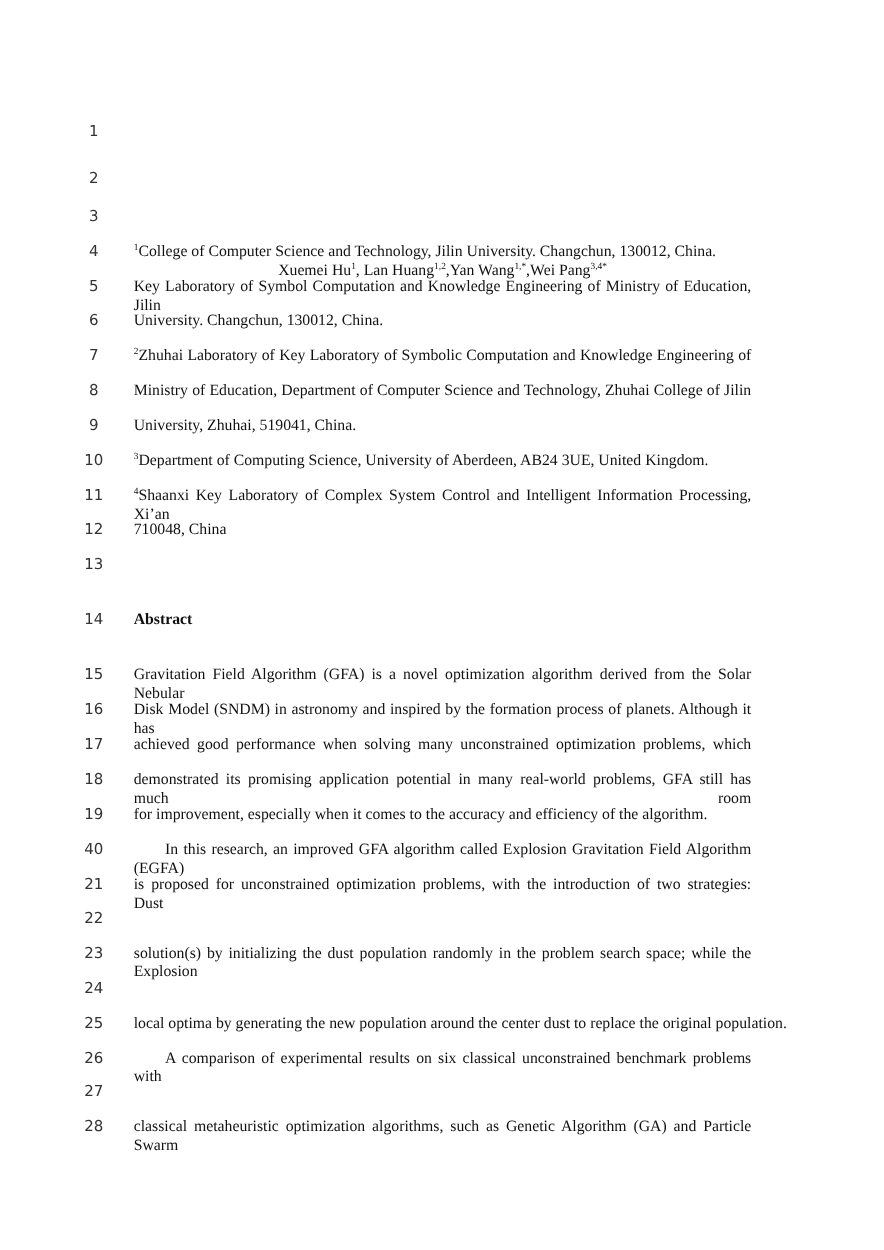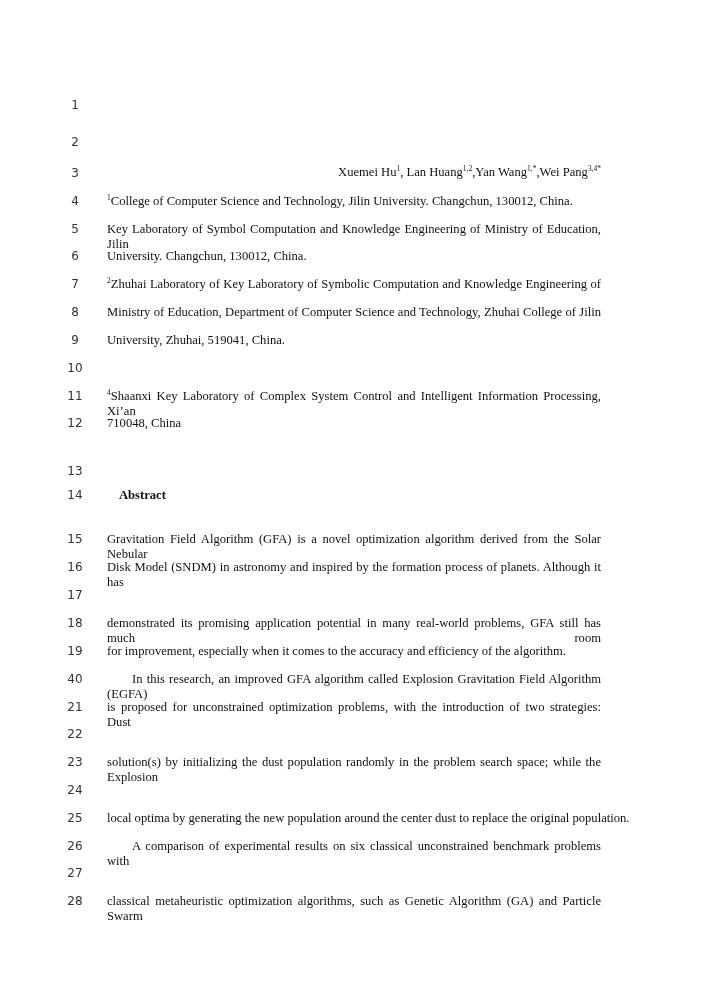--- a/index.html
+++ b/index.html
@@ -8,48 +8,48 @@
     .ln {
       position: absolute; left: 60px; width: 30px; text-align: center;
       font-family: "DejaVu Sans", sans-serif; font-size: 12px; color: #333;
     }
     .row {
       position: absolute; left: 107px; width: 494px;
       font-family: "Liberation Serif", serif; font-size: 12.6px; color: #111;
       white-space: nowrap;
     }
     .justify { text-align: justify; text-align-last: justify; white-space: normal; }
-    .center { text-align: right; }
+    .center { text-align: center; margin-top: 44px; }
     .title {
       position: absolute; left: 107px; width: 494px; text-align: center;
       font-family: "Liberation Serif", serif; font-size: 21px; color: #111; white-space: nowrap;
     }
     sup { font-size: 7.5px; vertical-align: 5px; line-height: 0; }
     .indent { text-indent: 25px; }
     a.link { color: #1f5fbf; text-decoration: underline; }
-    .bold { font-weight: bold; margin-left: 12px; }
+    .bold { font-weight: bold; }
   </style>
 </head>
 <body>
 
 <div class="page">
 
   <div class="ln" style="top:98px">1</div>
   <div class="ln" style="top:135px">2</div>
   <div class="ln" style="top:166px">3</div>
   <div class="ln" style="top:194px">4</div>
   <div class="ln" style="top:222px">5</div>
   <div class="ln" style="top:249px">6</div>
   <div class="ln" style="top:277px">7</div>
   <div class="ln" style="top:305px">8</div>
   <div class="ln" style="top:333px">9</div>
   <div class="ln" style="top:361px">10</div>
   <div class="ln" style="top:389px">11</div>
   <div class="ln" style="top:416px">12</div>
-  <div class="ln" style="top:464px">13</div>
+  <div class="ln" style="top:444px">13</div>
   <div class="ln" style="top:488px">14</div>
   <div class="ln" style="top:532px">15</div>
   <div class="ln" style="top:560px">16</div>
   <div class="ln" style="top:588px">17</div>
   <div class="ln" style="top:616px">18</div>
   <div class="ln" style="top:644px">19</div>
   <div class="ln" style="top:672px">40</div>
   <div class="ln" style="top:700px">21</div>
   <div class="ln" style="top:727px">22</div>
   <div class="ln" style="top:755px">23</div>
@@ -63,28 +63,30 @@
   <div class="row center" style="top:165px">
     <span>Xuemei Hu</span><sup>1</sup><span>, </span><span>Lan Huang</span><sup>1,2</sup><span>,</span><span>Yan Wang</span><sup>1,*</sup><span>,</span><span>Wei Pang</span><sup>3,4*</sup>
   </div>
 
   <div class="row" style="top:194px"><sup>1</sup><span>College of Computer Science and Technology, Jilin University. Changchun, 130012, China.</span></div>
   <div class="row justify" style="top:222px">Key Laboratory of Symbol Computation and Knowledge Engineering of Ministry of Education, Jilin</div>
   <div class="row" style="top:249px">University. Changchun, 130012, China.</div>
   <div class="row justify" style="top:277px"><sup>2</sup><span>Zhuhai Laboratory of Key Laboratory of Symbolic Computation and Knowledge Engineering of</span></div>
   <div class="row justify" style="top:305px">Ministry of Education, Department of Computer Science and Technology, Zhuhai College of Jilin</div>
   <div class="row" style="top:333px">University, Zhuhai, 519041, China.</div>
+  <div class="row" style="top:361px"><sup>3</sup><span>Department of Computing Science, University of Aberdeen, AB24 3UE, United Kingdom.</span></div>
   <div class="row justify" style="top:389px"><sup>4</sup><span>Shaanxi Key Laboratory of Complex System Control and Intelligent Information Processing, Xi’an</span></div>
   <div class="row" style="top:416px">710048, China</div>
 
 
   <div class="row bold" style="top:488px">Abstract</div>
 
   <div class="row justify" style="top:532px">Gravitation Field Algorithm (GFA) is a novel optimization algorithm derived from the Solar Nebular</div>
   <div class="row justify" style="top:560px">Disk Model (SNDM) in astronomy and inspired by the formation process of planets. Although it has</div>
+  <div class="row justify" style="top:588px">achieved good performance when solving many unconstrained optimization problems, which</div>
   <div class="row" style="top:644px">for improvement, especially when it comes to the accuracy and efficiency of the algorithm.</div>
   <div class="row justify" style="top:616px">demonstrated its promising application potential in many real-world problems, GFA still has much room</div>
   <div class="row justify indent" style="top:672px">In this research, an improved GFA algorithm called Explosion Gravitation Field Algorithm (EGFA)</div>
   <div class="row justify" style="top:700px">is proposed for unconstrained optimization problems, with the introduction of two strategies: Dust</div>
   <div class="row justify" style="top:755px">solution(s) by initializing the dust population randomly in the problem search space; while the Explosion</div>
   <div class="row" style="top:811px">local optima by generating the new population around the center dust to replace the original population.</div>
   <div class="row justify indent" style="top:839px">A comparison of experimental results on six classical unconstrained benchmark problems with</div>
   <div class="row justify" style="top:894px">classical metaheuristic optimization algorithms, such as Genetic Algorithm (GA) and Particle Swarm</div>
 
 </div>

